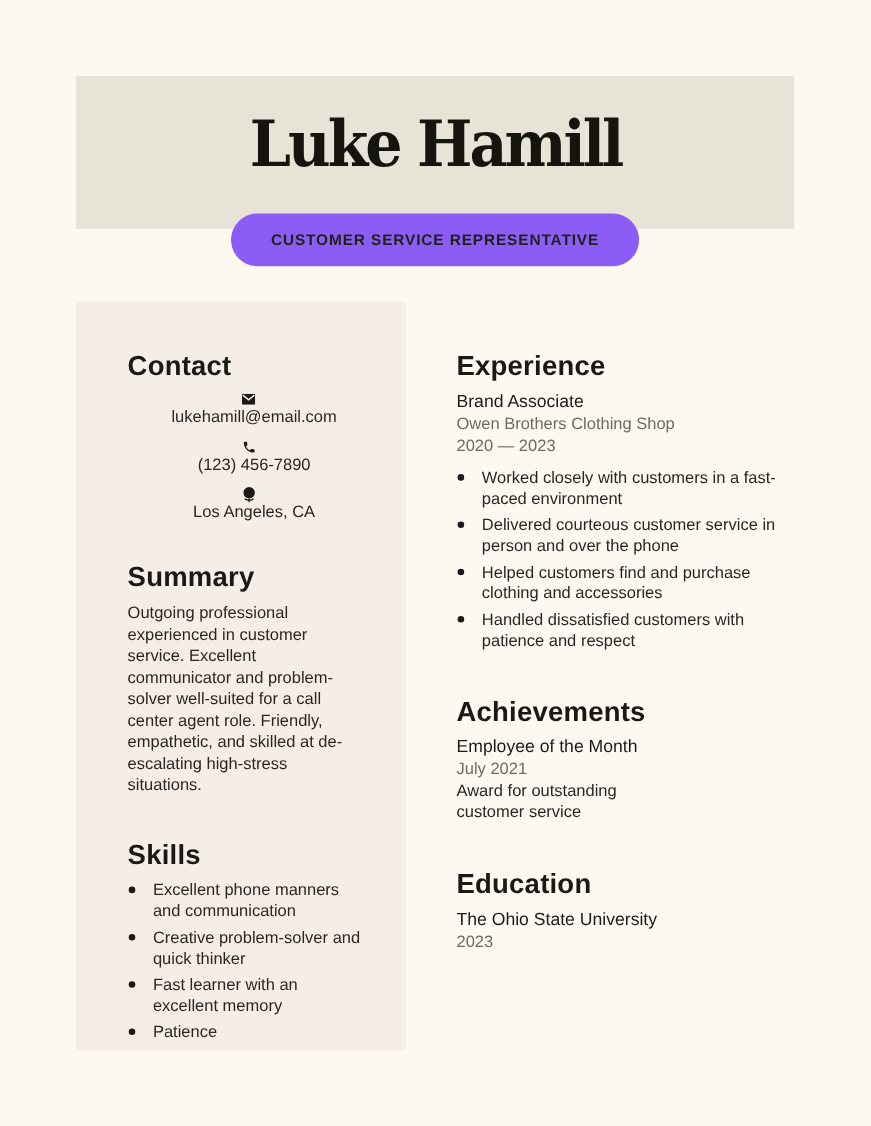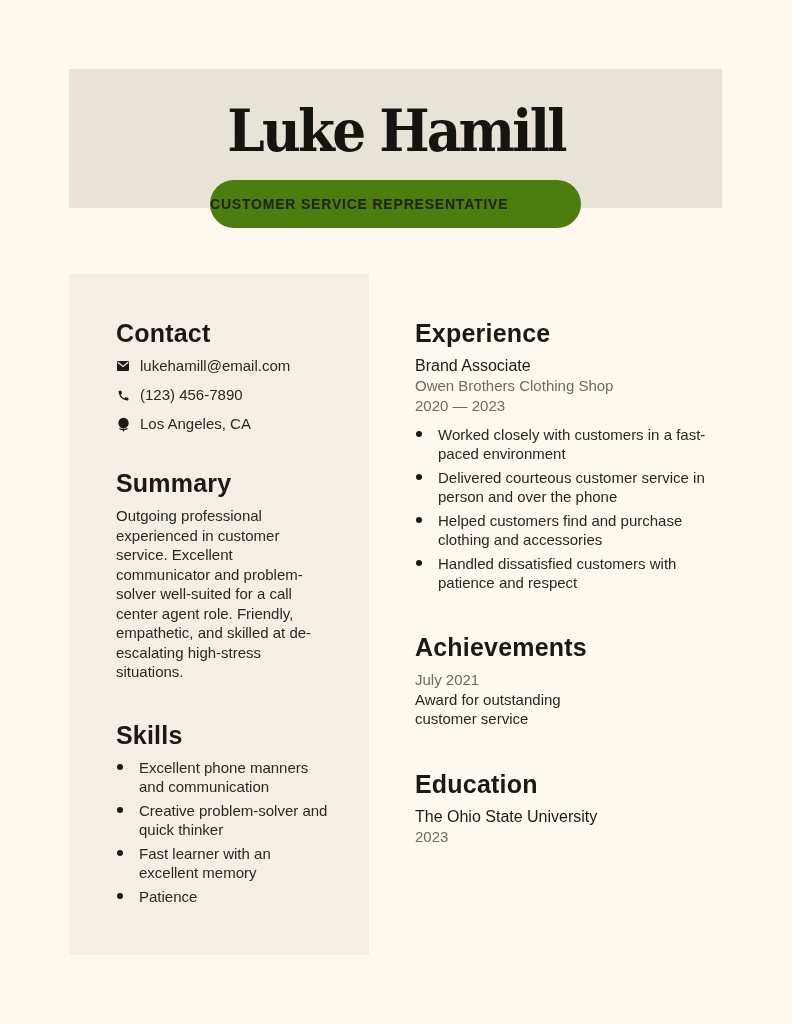--- a/index.html
+++ b/index.html
@@ -20,42 +20,42 @@
       text-align: center;
       font-family: "DejaVu Serif", serif;
       font-weight: bold;
       font-size: 58px;
       letter-spacing: -3px;
       transform: scaleX(0.92);
       color: #16140f;
       line-height: 70px;
     }
     .title-pill {
-      position: absolute; left: 210px; top: 180px; width: 371px; height: 48px;
-      background: #4d7c0f;
+      position: absolute; left: 210px; top: 194px; width: 371px; height: 48px;
+      background: #8b5cf6;
       border-radius: 24px;
-      display: flex; align-items: center; justify-content: flex-start;
+      display: flex; align-items: center; justify-content: center;
       font-size: 14px; font-weight: bold; letter-spacing: 0.8px;
       color: #1f2215;
     }
     .sidebar {
       position: absolute; left: 69px; top: 274px; width: 300px; height: 681px;
       background: #f5eee6;
     }
     .col { position: absolute; }
     .col-left { left: 116px; top: 316px; width: 230px; }
     .col-right { left: 415px; top: 316px; width: 310px; }
     h2 {
       font-size: 25px; font-weight: bold; color: #1b1915;
       line-height: 34px; margin-bottom: 6px; letter-spacing: 0.2px;
     }
     .contact-list { list-style: none; }
     .contact-item {
       display: flex; align-items: center; font-size: 15px; line-height: 20px;
-      margin-bottom: 9px; color: #2a2722;
+      margin-bottom: 9px; color: #2a2722; flex-direction: column;
     }
     .contact-item .icon {
       width: 14px; height: 14px; margin-right: 10px;
       display: inline-flex; align-items: center; justify-content: center;
     }
     .section { margin-bottom: 32px; }
     .body-text { font-size: 15px; line-height: 19.5px; color: #2a2722; }
     .bullets { list-style: none; }
     .bullets li {
       position: relative; padding-left: 23px; font-size: 15px; line-height: 19px;
@@ -142,20 +142,21 @@
         <li>Delivered courteous customer service in person and over the phone</li>
         <li>Helped customers find and purchase clothing and accessories</li>
         <li>Handled dissatisfied customers with patience and respect</li>
       </ul>
     </div>
   </div>
 
   <div class="section" style="margin-top:38px;">
     <h2>Achievements</h2>
     <div>
+      <div class="entry-title">Employee of the Month</div>
       <div class="entry-meta">July 2021</div>
       <div class="body-text" style="width:180px;">Award for outstanding customer service</div>
     </div>
   </div>
 
   <div class="section" style="margin-top:38px;">
     <h2>Education</h2>
     <div>
       <div class="entry-title">The Ohio State University</div>
       <div class="entry-meta">2023</div>

